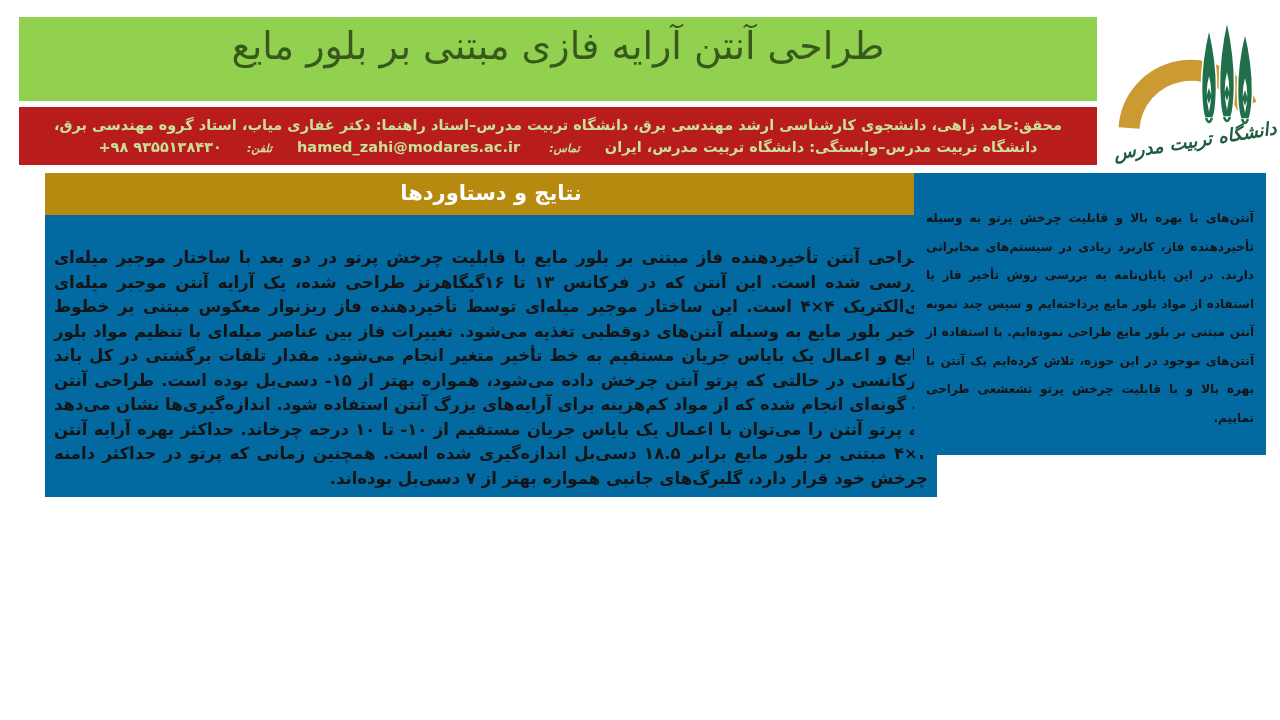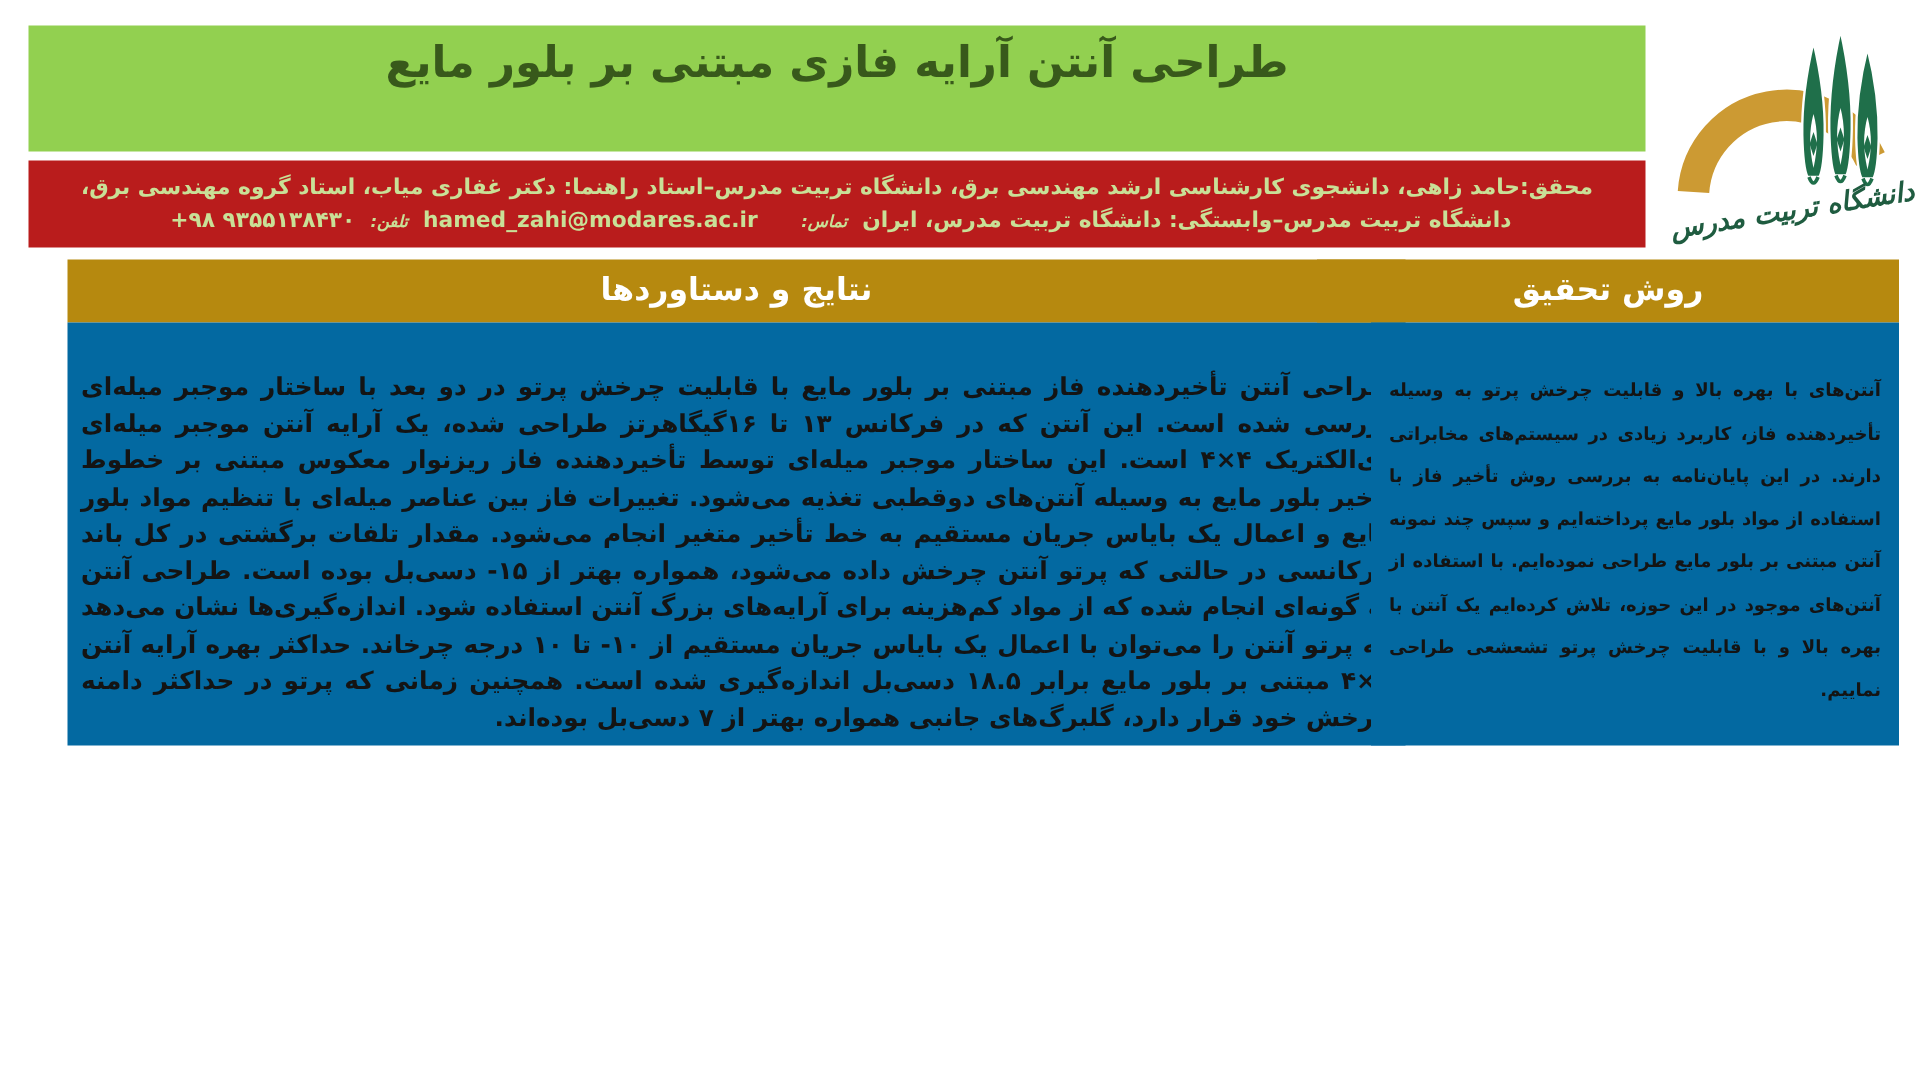--- a/index.html
+++ b/index.html
@@ -3,30 +3,30 @@
 <meta charset="utf-8">
 <style>
   * { margin:0; padding:0; box-sizing:border-box; }
   html,body { width:1280px; height:720px; background:#ffffff; overflow:hidden;
               font-family:"DejaVu Sans", sans-serif; }
   .abs { position:absolute; }
 
   
   .title-bar { left:19px; top:17px; width:1078px; height:84px;
                background:#92d050; text-align:center; padding-top:7px; }
-  .title-bar h1 { display:inline-block; color:#38591b; font-size:29px; font-weight:bold;
+  .title-bar h1 { display:inline-block; color:#38591b; font-size:38px; font-weight:normal;
                   direction:rtl; letter-spacing:0; }
 
   
   .info-bar { left:19px; top:107px; width:1078px; height:58px;
               background:#b91c1c; color:#c9e097; direction:rtl; text-align:center;
               font-size:14.5px; font-weight:bold; line-height:22px; padding-top:7px; }
   .info-bar .small-label { font-size:11px;font-style:italic; }
   .info-bar .ltr { direction:ltr; unicode-bidi:embed; }
-  .info-line2 .seg { margin-left:5px; }
+  .info-line2 .seg { margin-left:20px; }
   .info-line2 .gap { margin-left:24px; }
 
   
   .logo { left:1112px; top:2px; width:166px; height:168px; }
   .logo svg { position:absolute; left:0; top:0; }
   .logo .uni-name { position:absolute; left:0; top:128px; width:166px;
                     color:#1f5c40; font-size:18px; font-weight:bold; font-style:italic;
                     direction:rtl; text-align:center; transform:rotate(-9deg); white-space:nowrap; }
 
   
@@ -91,17 +91,14 @@
 </div>
 
 <section class="abs results-box">
   <div class="box-header">
     <span>نتایج و دستاوردها</span>
   </div>
   <div class="box-body">طراحی آنتن تأخیردهنده فاز مبتنی بر بلور مایع با قابلیت چرخش پرتو در دو بعد با ساختار موجبر میله‌ای بررسی شده است. این آنتن که در فرکانس ۱۳ تا ۱۶گیگاهرتز طراحی شده، یک آرایه آنتن موجبر میله‌ای دی‌الکتریک ۴×۴ است. این ساختار موجبر میله‌ای توسط تأخیردهنده فاز ریزنوار معکوس مبتنی بر خطوط تأخیر بلور مایع به وسیله آنتن‌های دوقطبی تغذیه می‌شود. تغییرات فاز بین عناصر میله‌ای با تنظیم مواد بلور مایع و اعمال یک بایاس جریان مستقیم به خط تأخیر متغیر انجام می‌شود. مقدار تلفات برگشتی در کل باند فرکانسی در حالتی که پرتو آنتن چرخش داده می‌شود، همواره بهتر از ۱۵- دسی‌بل بوده است. طراحی آنتن به گونه‌ای انجام شده که از مواد کم‌هزینه برای آرایه‌های بزرگ آنتن استفاده شود. اندازه‌گیری‌ها نشان می‌دهد که پرتو آنتن را می‌توان با اعمال یک بایاس جریان مستقیم از ۱۰- تا ۱۰ درجه چرخاند. حداکثر بهره آرایه آنتن ۴×۴ مبتنی بر بلور مایع برابر ۱۸.۵ دسی‌بل اندازه‌گیری شده است. همچنین زمانی که پرتو در حداکثر دامنه چرخش خود قرار دارد، گلبرگ‌های جانبی همواره بهتر از ۷ دسی‌بل بوده‌اند.</div>
 </section>
 
 <section class="abs method-box">
-  <div class="box-header">
-    <span>روش تحقیق</span>
-  </div>
   <div class="box-body">آنتن‌های با بهره بالا و قابلیت چرخش پرتو به وسیله تأخیردهنده فاز، کاربرد زیادی در سیستم‌های مخابراتی دارند. در این پایان‌نامه به بررسی روش تأخیر فاز با استفاده از مواد بلور مایع پرداخته‌ایم و سپس چند نمونه آنتن مبتنی بر بلور مایع طراحی نموده‌ایم. با استفاده از آنتن‌های موجود در این حوزه، تلاش کرده‌ایم یک آنتن با بهره بالا و با قابلیت چرخش پرتو تشعشعی طراحی نماییم.</div>
 </section>
 
 </body></html>

